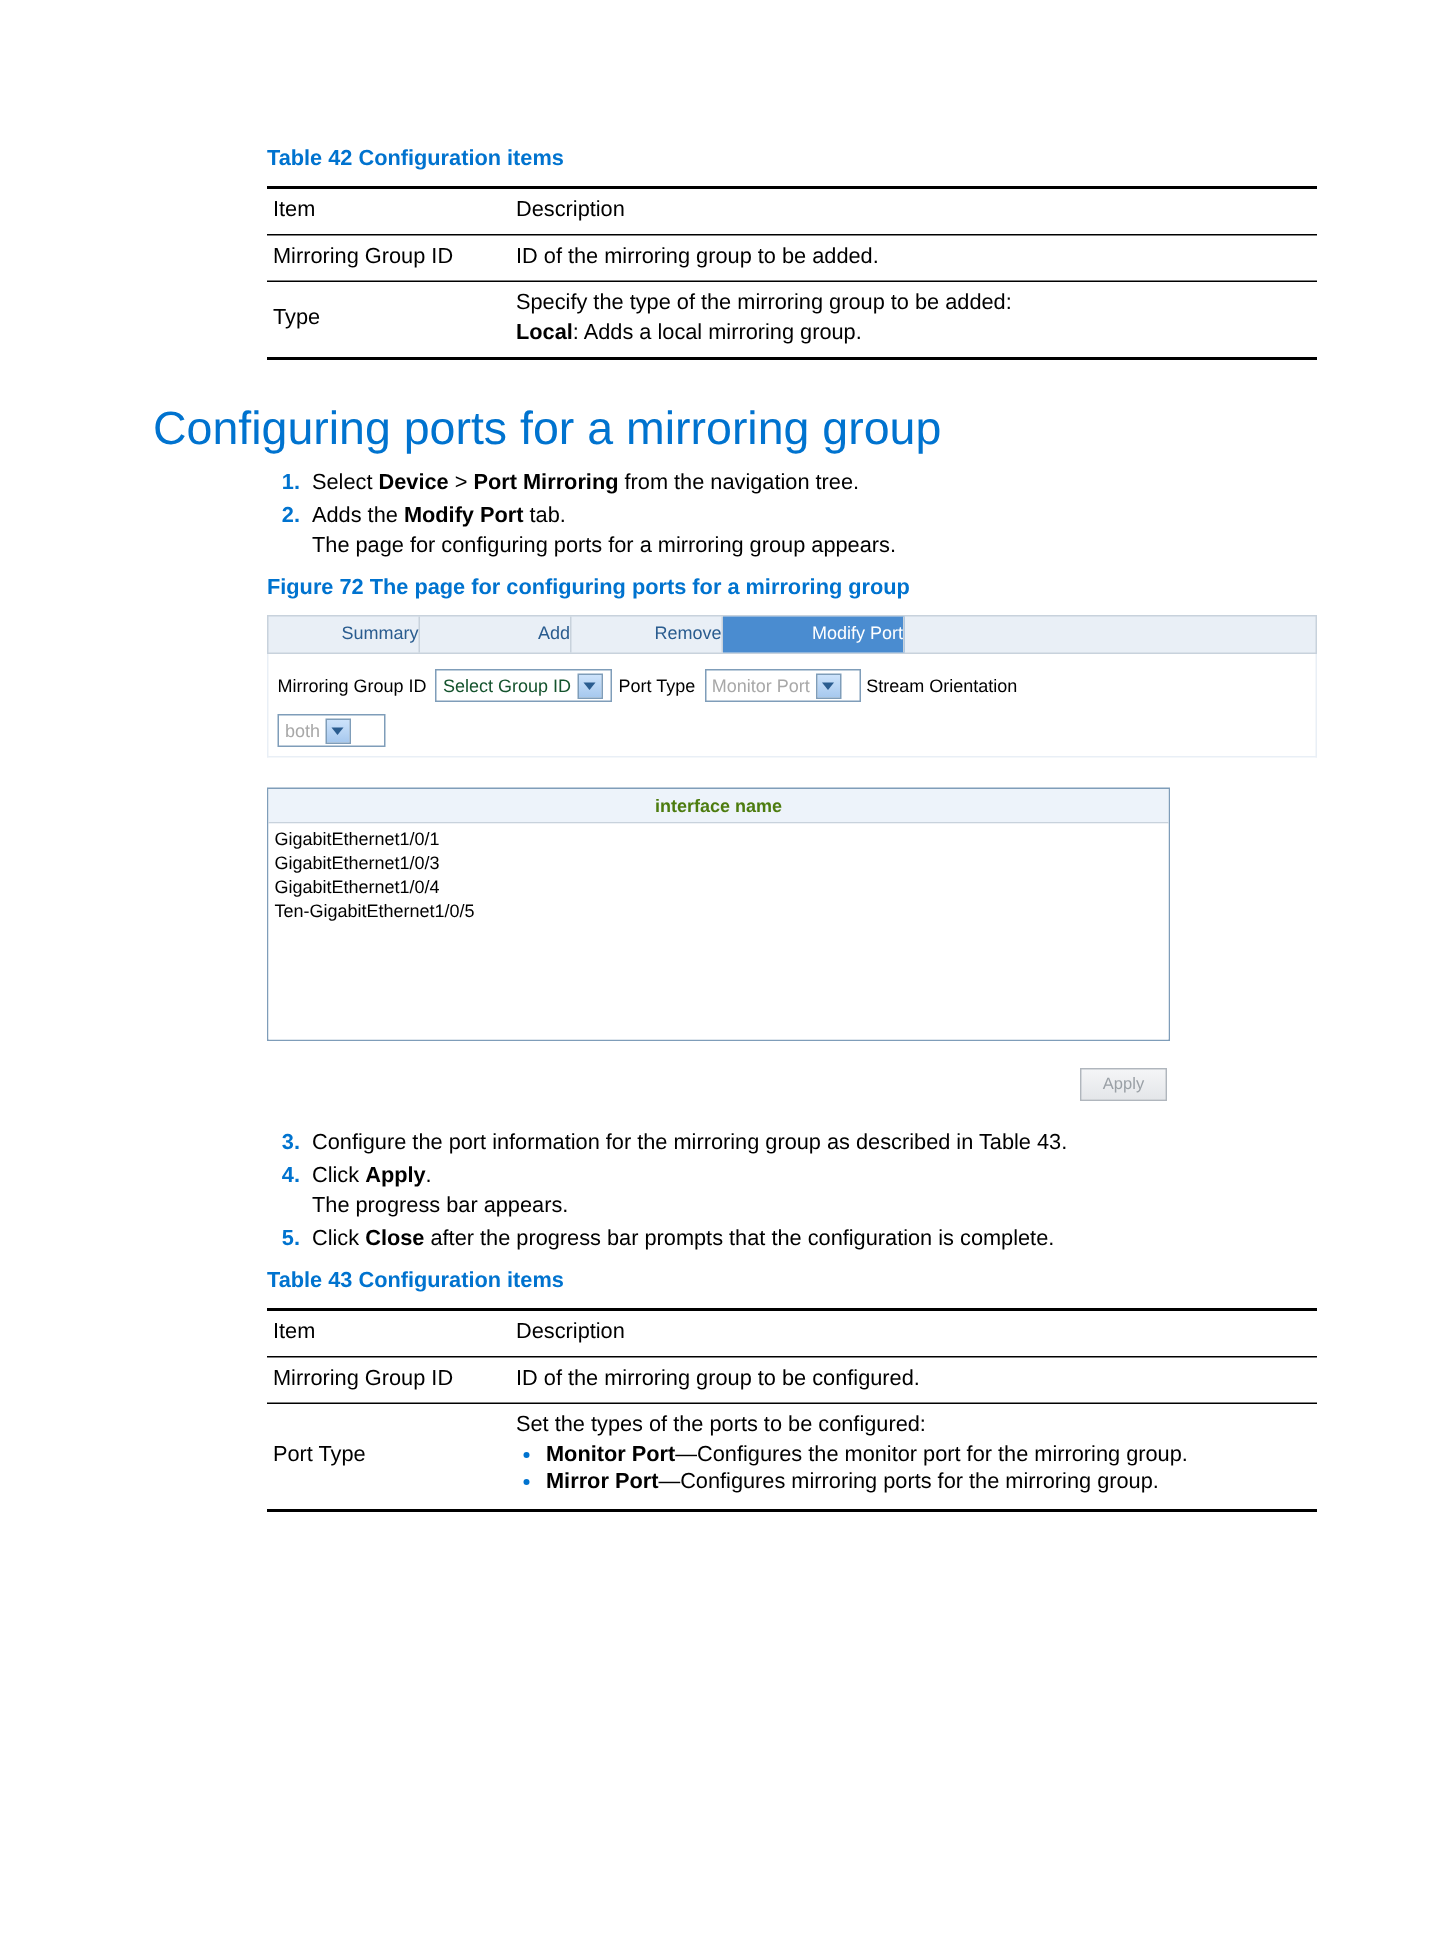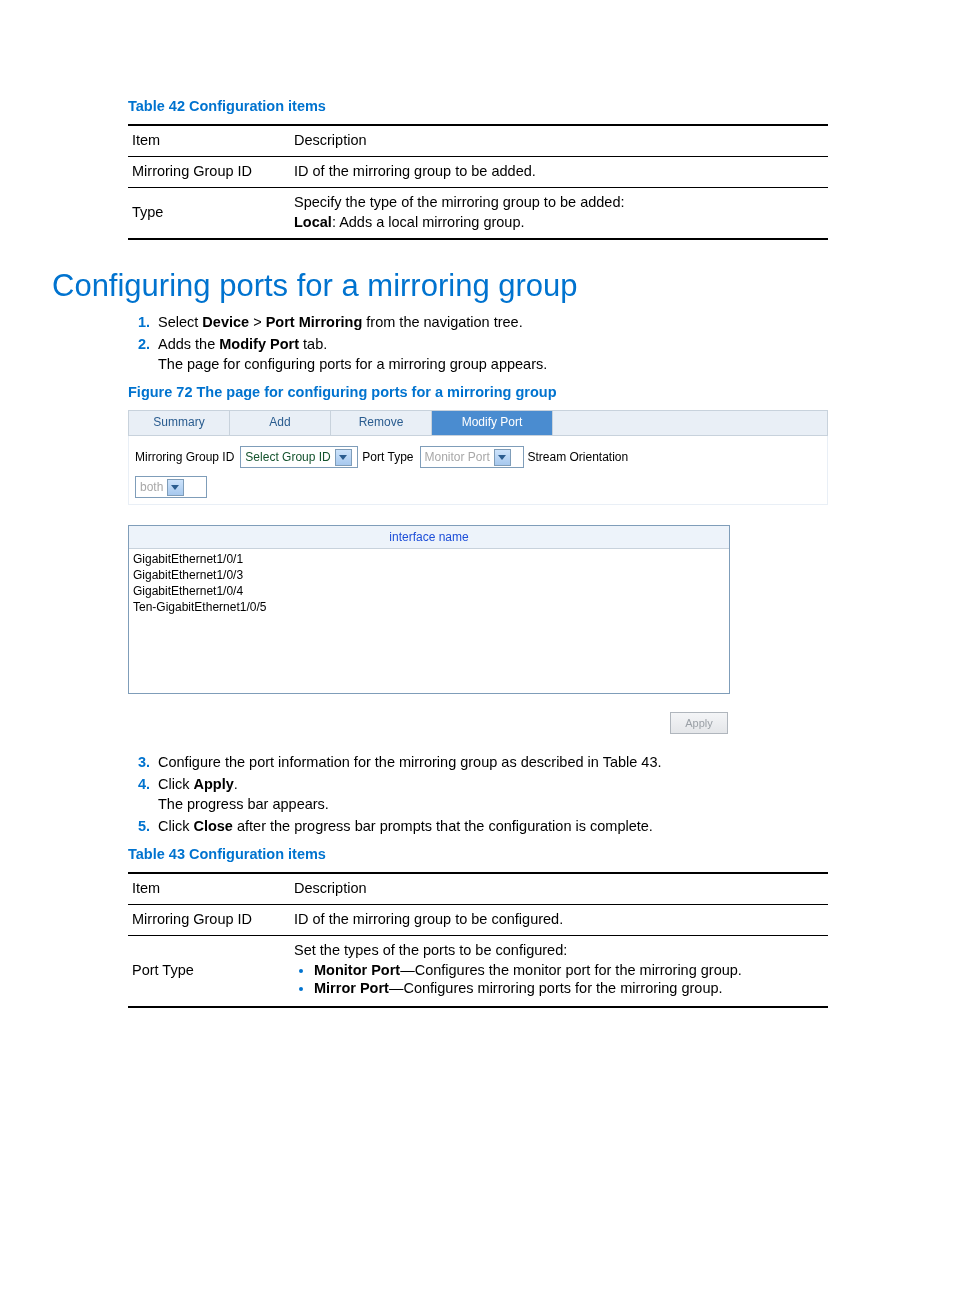--- a/index.html
+++ b/index.html
@@ -7,21 +7,21 @@
     padding: 0;
     background: #fff;
     font-family: "Futura", "Century Gothic", "Trebuchet MS", Arial, sans-serif;
     color: #000;
     font-size: 14.5px;
   }
   .page {
     width: 954px;
     min-height: 1296px;
     margin: 0 auto;
-    padding: 92px 86px 40px 52px;
+    padding: 92px 86px 40px 102px;
     box-sizing: border-box;
     position: relative;
   }
   .caption {
     color: #0073cf;
     font-weight: bold;
     font-size: 14.5px;
     margin: 6px 0 10px 76px;
   }
   table.cfg {
@@ -90,21 +90,21 @@
     margin: 6px 0 20px 76px;
   }
   .tabs {
     display: flex;
     height: 24px;
     background: #e9eff6;
     border: 1px solid #c8d2dc;
   }
   .tab {
     flex: 0 0 100px;
-    text-align: center;
+    text-align: right;
     line-height: 22px;
     font-family: Verdana, Arial, sans-serif;
     font-size: 12px;
     color: #2a5c8f;
     border-right: 1px solid #c8d2dc;
   }
   .tab.wide { flex: 0 0 120px; }
   .tab.active {
     background: #4a8cd0;
     color: #fff;
@@ -161,24 +161,25 @@
 
   .iface {
     width: 600px;
     border: 1px solid #7f9db9;
     margin: 20px 0 8px 0;
     font-family: Verdana, Arial, sans-serif;
     font-size: 12px;
   }
   .iface .ifh {
     background: #edf3fa;
-    color: #1d4ed8;
+    color: #4d7c0f;
     text-align: center;
     padding: 4px 0;
     border-bottom: 1px solid #c8d2dc;
+    font-weight: bold;
   }
   .iface .ifbody {
     height: 140px;
     padding: 2px 4px;
     background: #fff;
     line-height: 16px;
     color: #000;
   }
   .applybtn {
     float: right;

